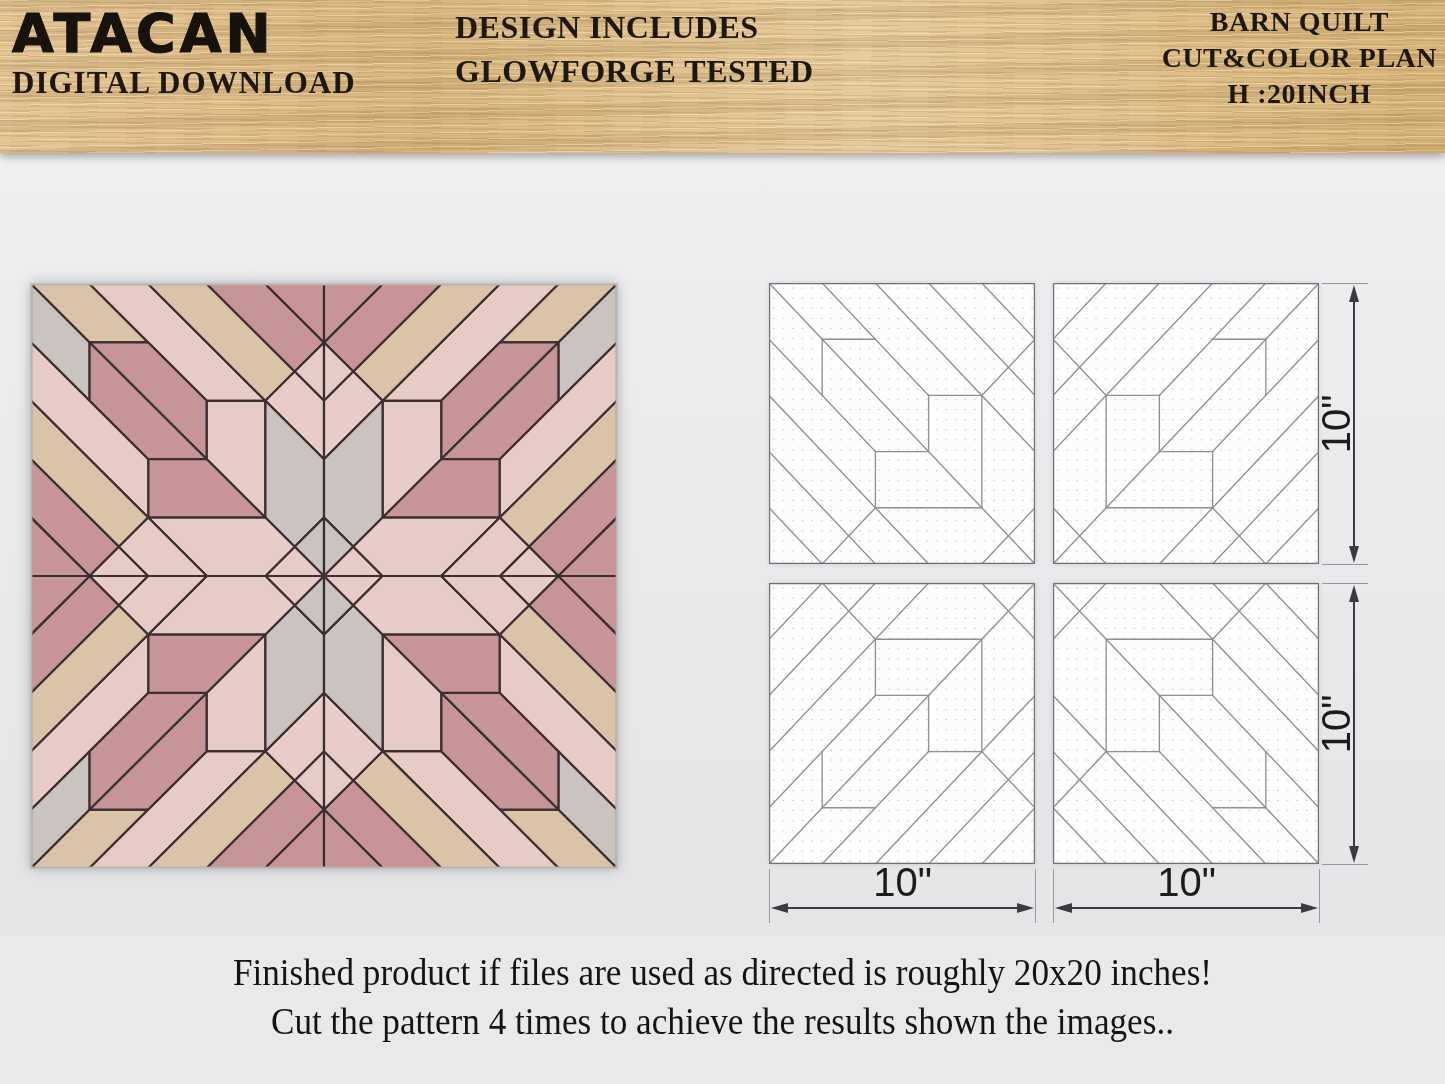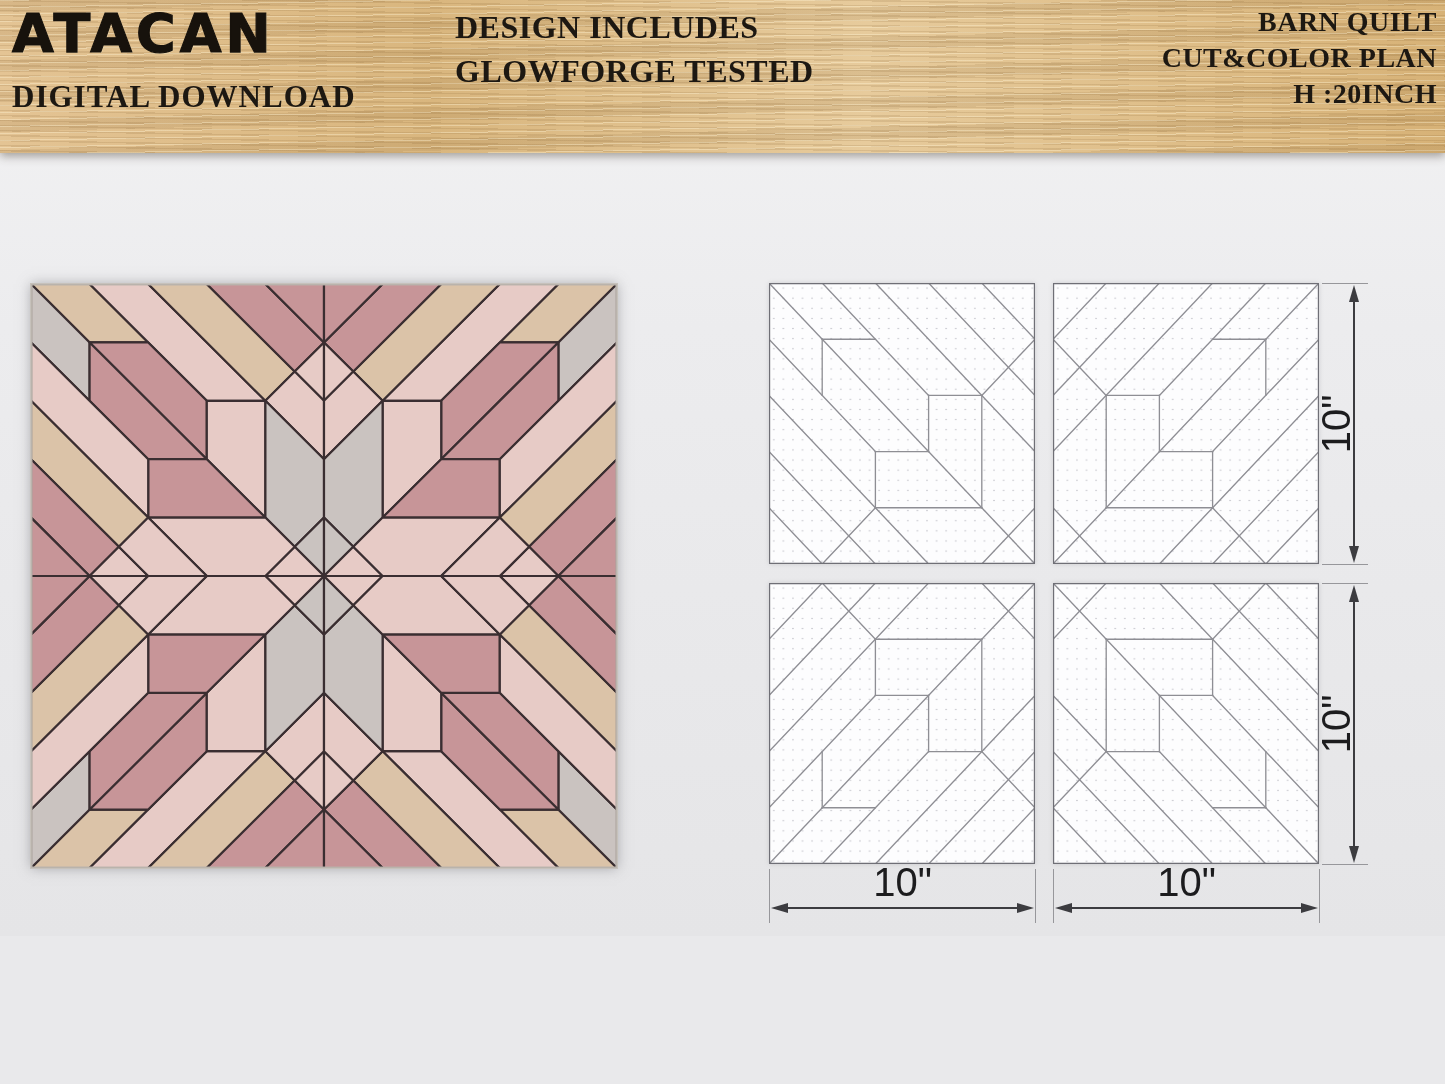--- a/index.html
+++ b/index.html
@@ -19,24 +19,24 @@
       linear-gradient(90deg,#e4c494 0%,#d9b67e 30%,#e7cb9c 60%,#d7b277 100%);
     box-shadow:0 3px 9px rgba(60,50,40,.45);
     color:#1d1812;
   }
   .brand-block { position:absolute; left:12px; top:2px; }
   .brand {
     font-family:"DejaVu Sans", sans-serif; font-weight:900; font-size:54px;
     letter-spacing:4px; color:#17120c; -webkit-text-stroke:1.2px #17120c;
     text-shadow:1px 1px 0 rgba(244,226,186,.5);
   }
-  .tagline { font-size:31px; font-weight:bold; letter-spacing:1px; margin-top:14px; color:#1d1812; }
+  .tagline { font-size:31px; font-weight:bold; letter-spacing:1px; margin-top:0; color:#1d1812; }
   .center-block { position:absolute; left:455px; top:5px; width:535px; text-align:left; }
   .center-block div { font-size:32px; font-weight:bold; line-height:44px; letter-spacing:.5px; }
-  .right-block { position:absolute; right:8px; top:4px; text-align:right; }
+  .right-block { position:absolute; right:8px; top:4px; text-align:center; }
   .right-block div { font-size:28px; font-weight:bold; line-height:36px; letter-spacing:.5px; }
 
   
   #quilt-svg {
     position:absolute; left:31px; top:284px; width:586px; height:584px;
     outline:1px solid #c6c1bb;
     box-shadow:0 0 12px rgba(110,110,115,.55);
     background:#efeceb;
   }
 
@@ -357,14 +357,18 @@
   </div>
   <div class="dim dim-v" id="dim-r2">
     <div class="tick tick-t"></div>
     <div class="tick tick-b"></div>
     <div class="vline"></div>
     <div class="arr arr-u"></div>
     <div class="arr arr-d"></div>
     <div class="dlabel">10"</div>
   </div>
 
+  <div class="caption">
+    <div>Finished product if files are used as directed is roughly 20x20 inches!</div>
+    <div>Cut the pattern 4 times to achieve the results shown the images..</div>
+  </div>
 
 </div>
 
 </body></html>

